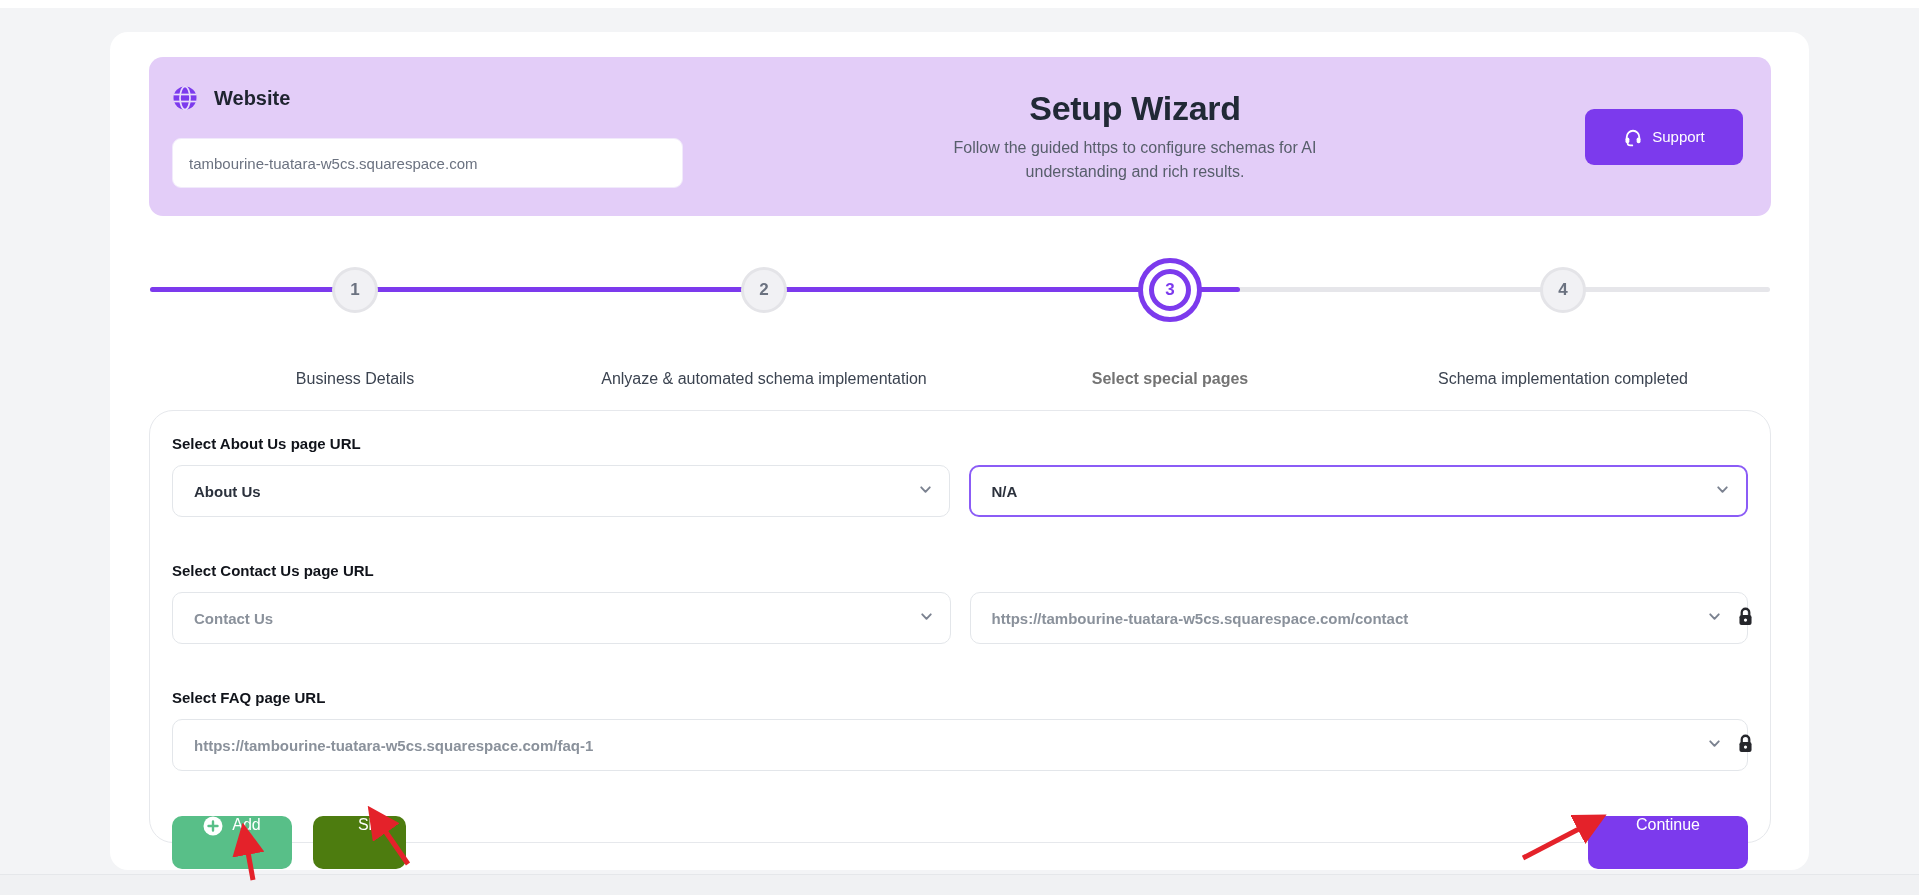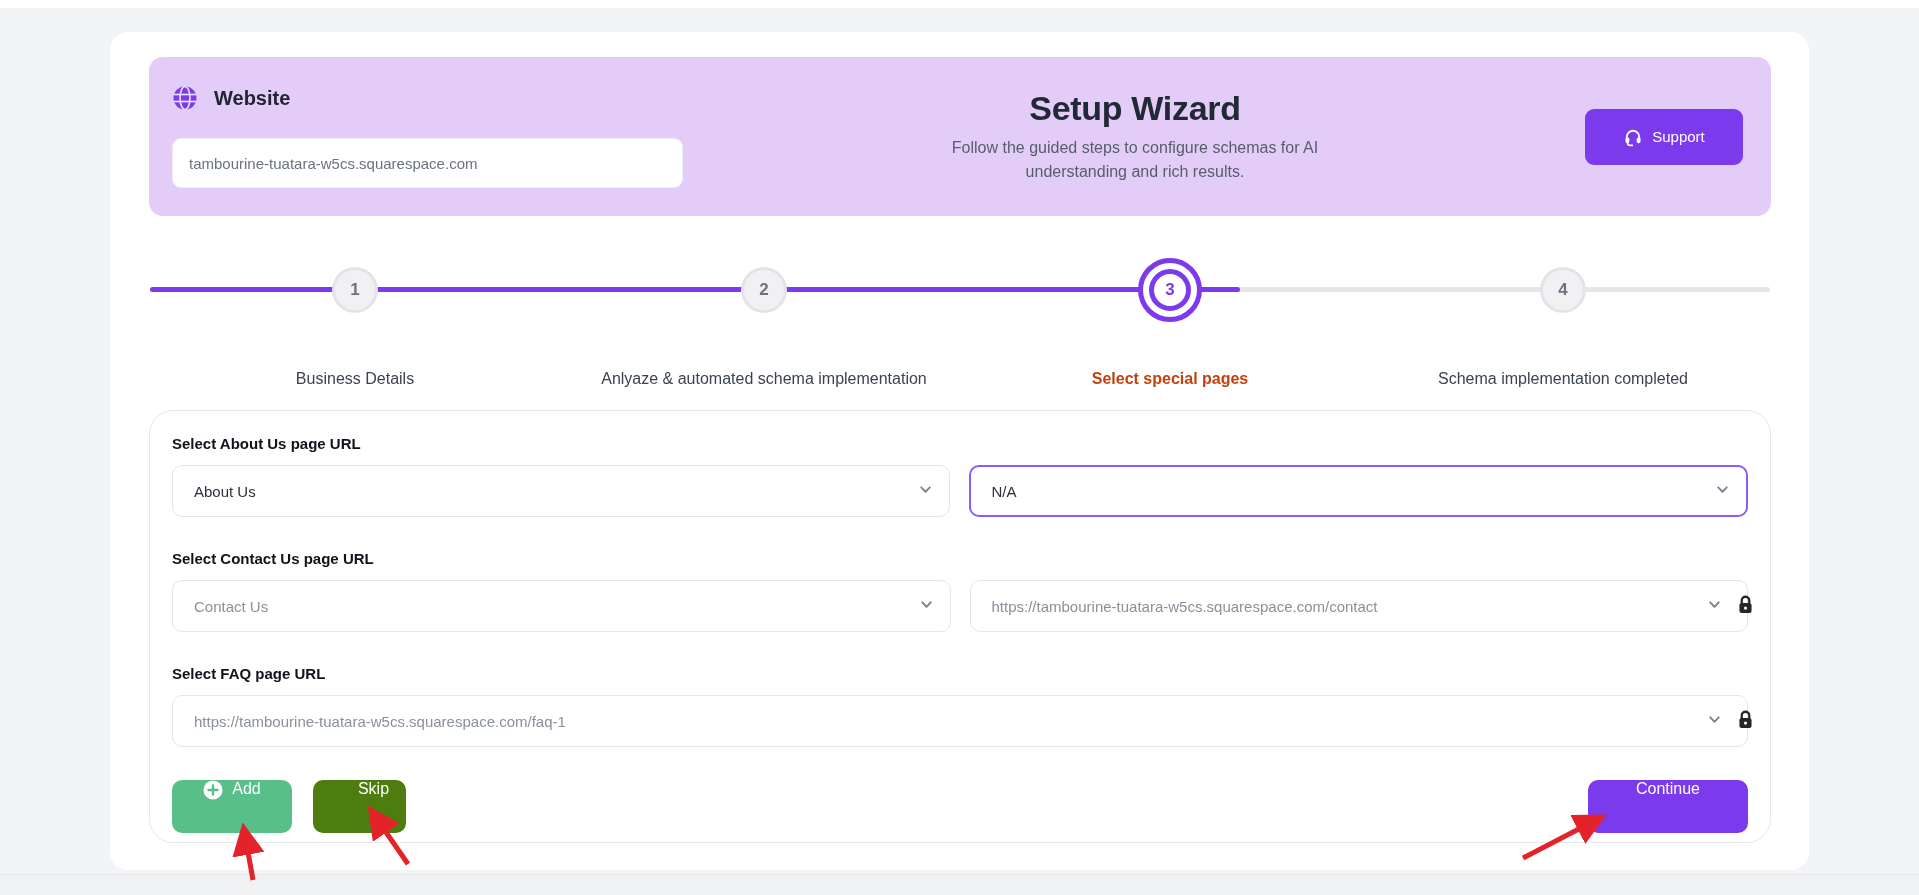--- a/index.html
+++ b/index.html
@@ -41,27 +41,27 @@
   .circle-plain { width:46px; height:46px; border-radius:50%; background:#f1f1f4;
     border:3px solid #e4e4e8; display:flex; align-items:center; justify-content:center;
     font-size:17px; font-weight:700; color:#6b7280; }
   .circle-active-outer { width:64px; height:64px; border-radius:50%; border:5px solid #7c3aed;
     background:#ffffff; display:flex; align-items:center; justify-content:center; }
   .circle-active-inner { width:42px; height:42px; border-radius:50%; border:5px solid #7c3aed;
     background:#ffffff; display:flex; align-items:center; justify-content:center;
     font-size:17px; font-weight:700; color:#7c3aed; }
   .step-label { position:absolute; top:338px; transform:translateX(-50%); width:520px;
     text-align:center; font-size:16px; color:#3b4350; }
-  .step-label.active { color:#c2410c; font-weight:700; }
+  .step-label.active { color:#737373; font-weight:700; }
 
   
   .form-card { position:absolute; left:39px; top:378px; width:1622px; height:433px;
     background:#ffffff; border:1px solid #e6e8ec; border-radius:24px; padding:24px 22px 0 22px; }
   .field-label { font-size:15px; font-weight:700; color:#10131a; margin-bottom:13px; }
-  .field-row { display:flex; gap:19px; margin-bottom:33px; }
+  .field-row { display:flex; gap:19px; margin-bottom:45px;font-weight:bold; }
   .select-box { position:relative; flex:1; height:52px; background:#ffffff;
     border:1px solid #e3e6ea; border-radius:10px; display:flex; align-items:center;
     padding:0 44px 0 21px; font-size:15px; color:#2b313c; cursor:pointer; }
   .select-box.highlight { border:2px solid #8b5cf6; }
   .select-box.muted { color:#8a919b; }
   .chev { position:absolute; right:15px; top:50%; transform:translateY(-50%); }
   .lock { position:absolute; right:-7px; top:50%; transform:translateY(-50%); }
 
   .btn-row { display:flex; align-items:center; margin-top:25px; }
   .btn { height:53px; border:none; border-radius:10px; color:#ffffff; font-size:16px;
@@ -95,21 +95,21 @@
             </g>
           </svg>
         </span>
         <span class="website-label">Website</span>
       </div>
       <input class="website-input" readonly="" value="tambourine-tuatara-w5cs.squarespace.com" style="">
     </div>
 
     <div class="banner-center">
       <div class="wizard-title">Setup Wizard</div>
-      <div class="wizard-subtitle">Follow the guided steps to configure schemas for AI understanding and rich results.</div>
+      <div class="wizard-subtitle">Follow the guided https to configure schemas for AI understanding and rich results.</div>
     </div>
 
     <button class="support-btn">
       <span style="display:flex;">
         <svg width="20" height="20" viewBox="0 0 24 24" fill="none">
           <path d="M4.5 14.5V12a7.5 7.5 0 0 1 15 0v2.5" stroke="#ffffff" stroke-width="2.2" stroke-linecap="round"></path>
           <rect x="3" y="12.5" width="4.6" height="7" rx="2.1" fill="#ffffff"></rect>
           <rect x="16.4" y="12.5" width="4.6" height="7" rx="2.1" fill="#ffffff"></rect>
           <path d="M5.5 19.5c0 1.6 1.6 2.6 3.4 2.6h2.3" stroke="#ffffff" stroke-width="2" stroke-linecap="round"></path>
         </svg>

